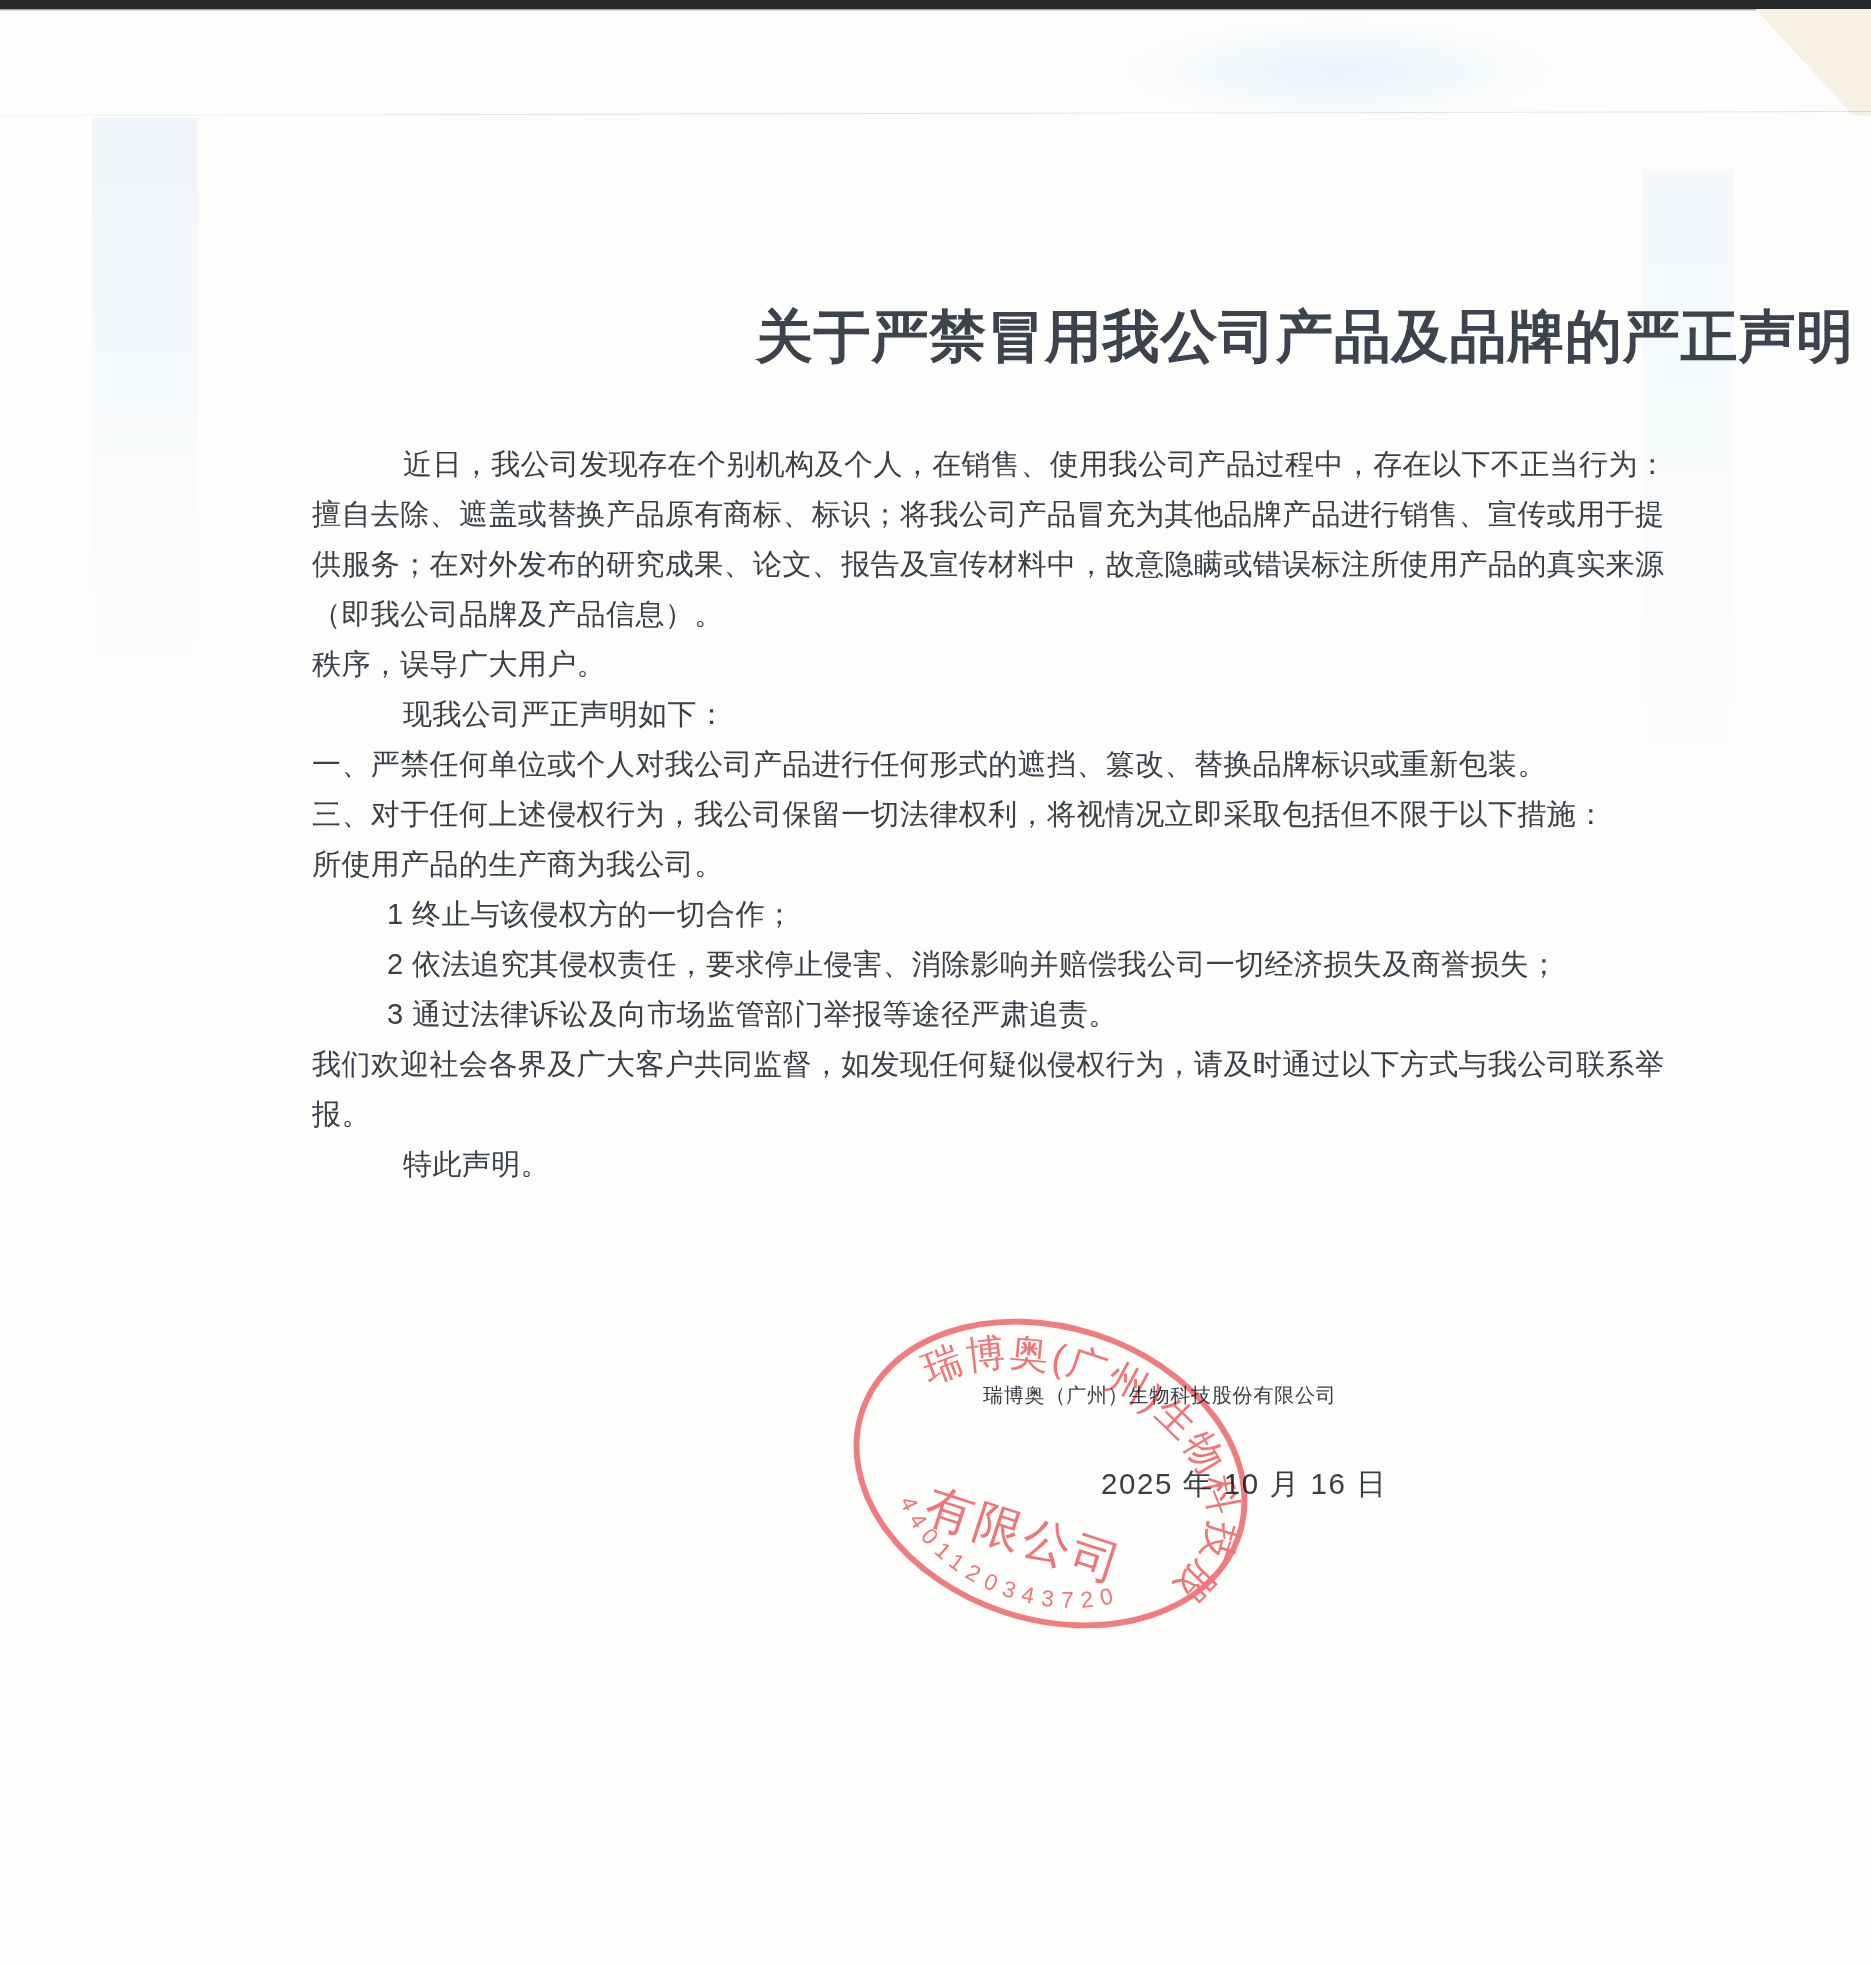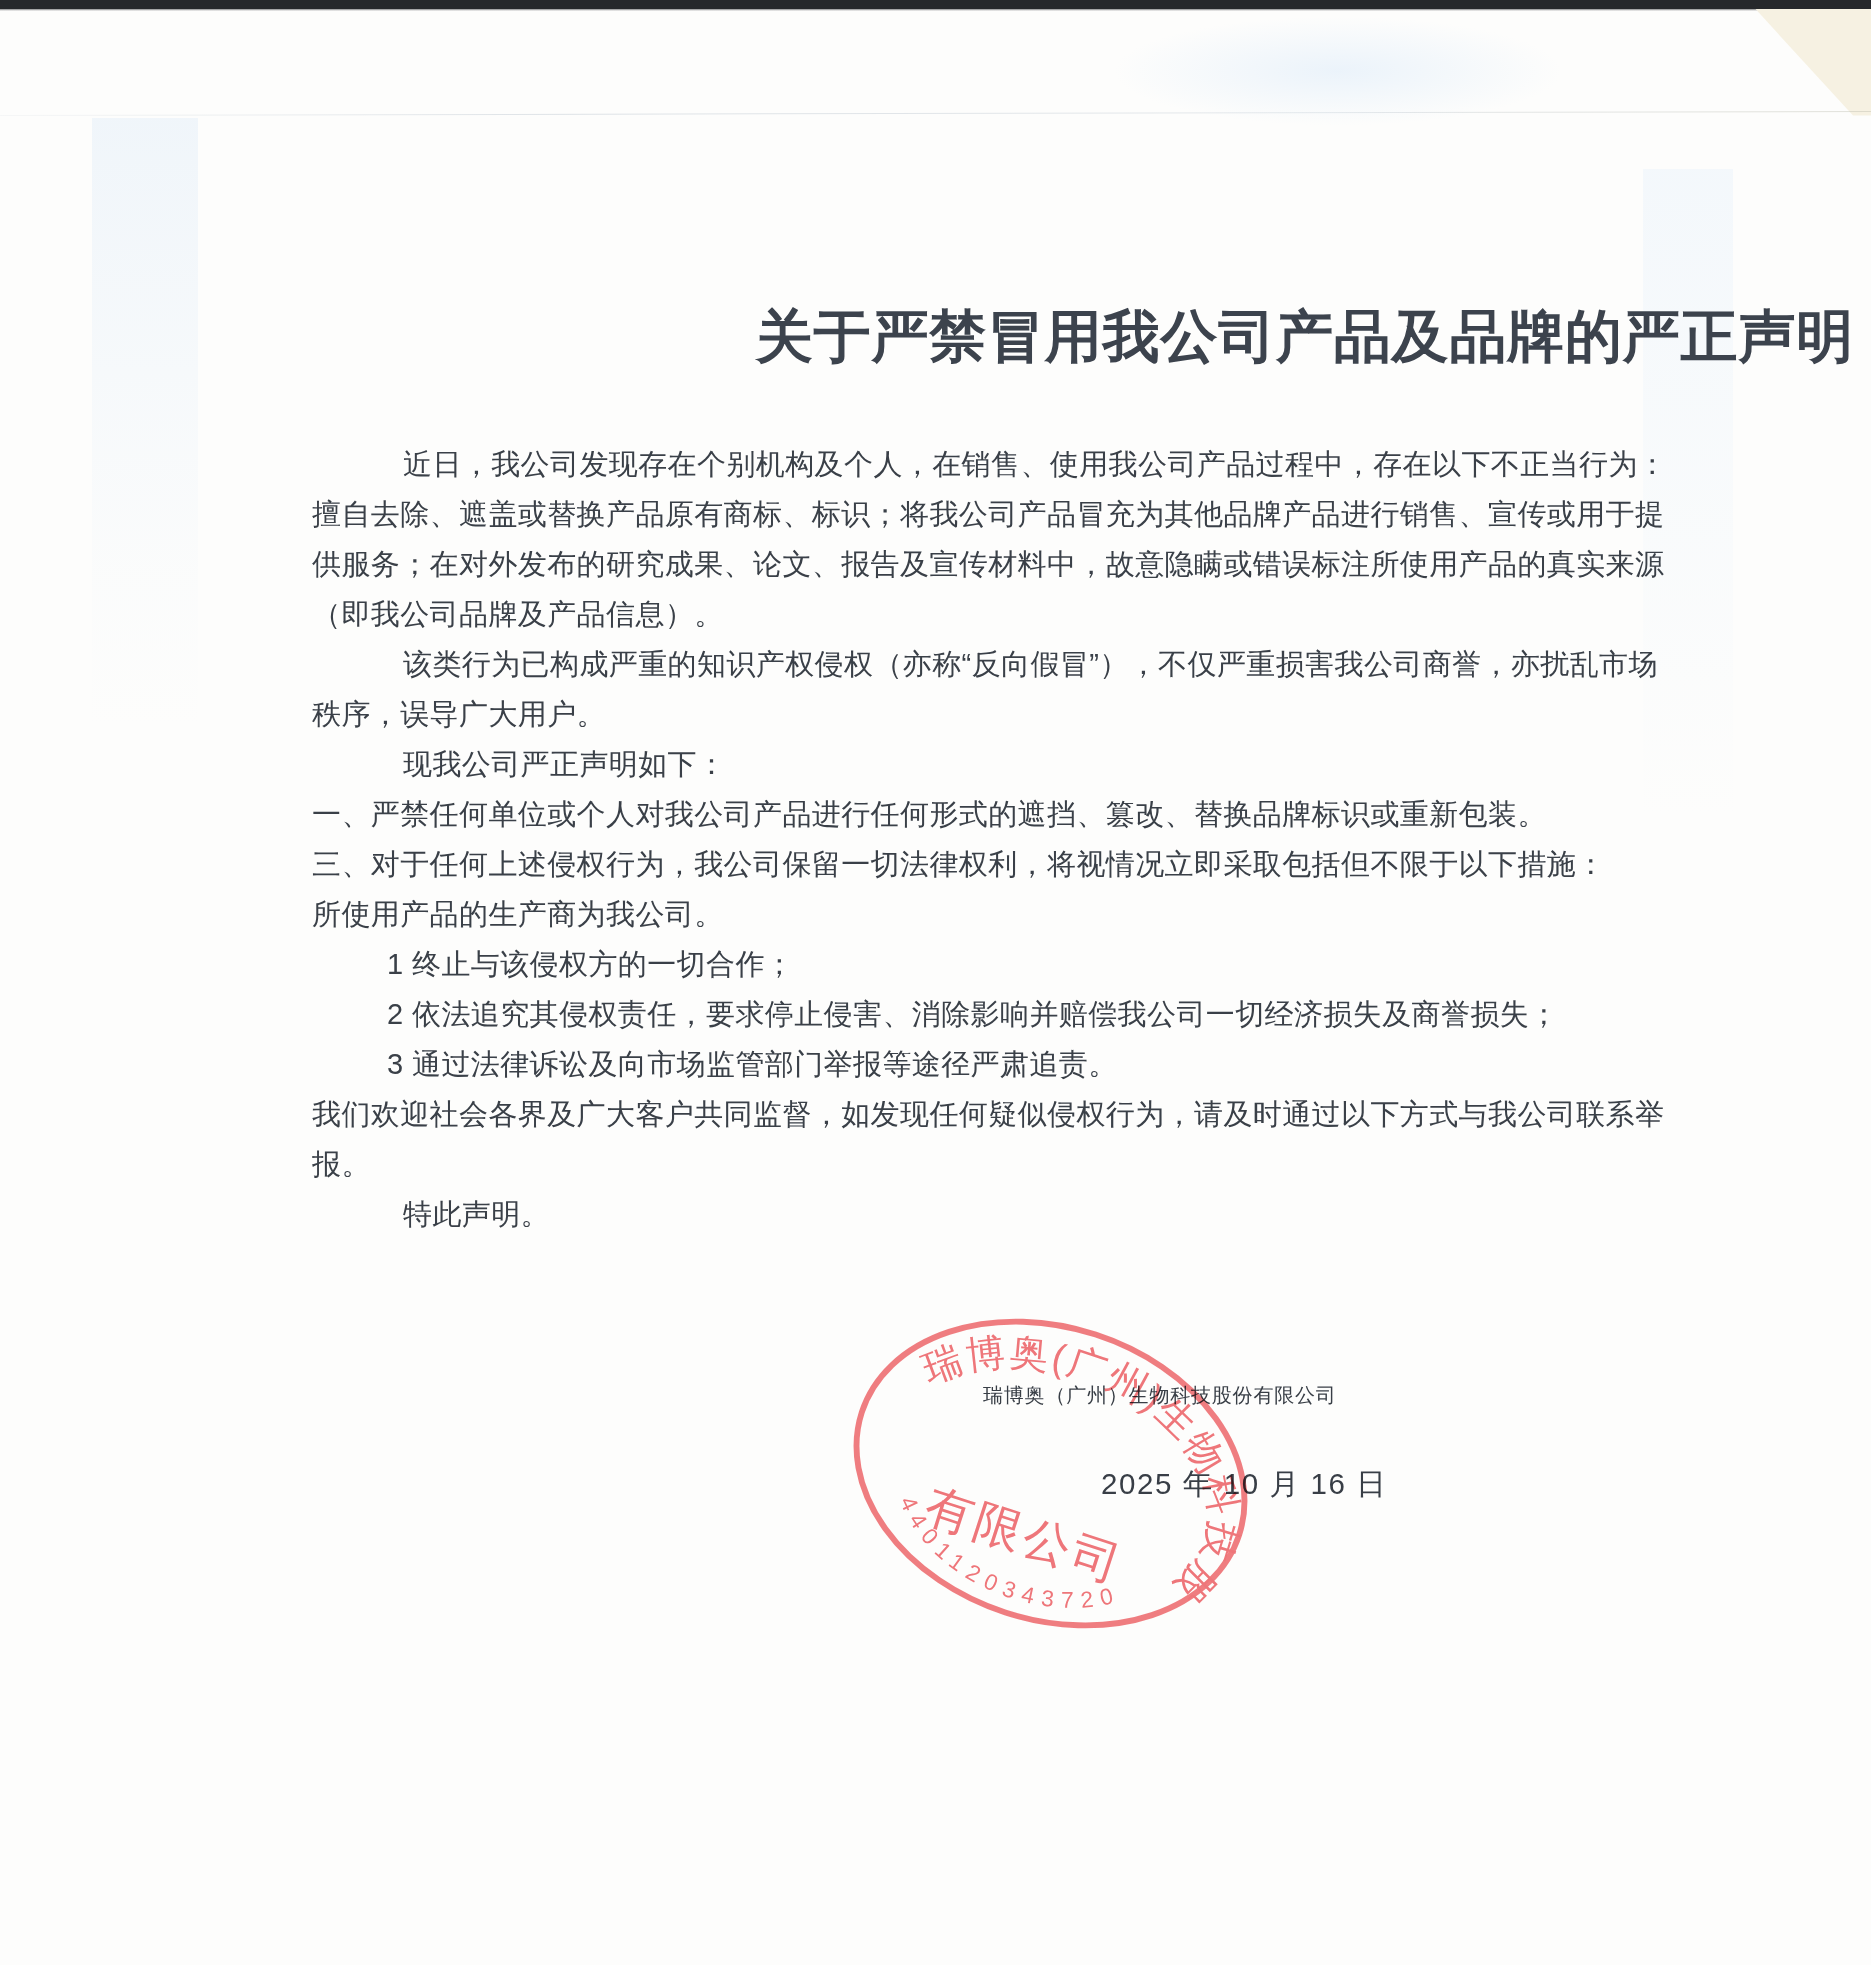--- a/index.html
+++ b/index.html
@@ -60,21 +60,20 @@
   <div class="streak streak-topmid"></div>
   <div class="streak streak-right"></div>
 
   <div class="doc-title">关于严禁冒用我公司产品及品牌的严正声明</div>
 
   <div class="doc-body">
     <div class="line ind-para">近日，我公司发现存在个别机构及个人，在销售、使用我公司产品过程中，存在以下不正当行为：</div>
     <div class="line">擅自去除、遮盖或替换产品原有商标、标识；将我公司产品冒充为其他品牌产品进行销售、宣传或用于提</div>
     <div class="line">供服务；在对外发布的研究成果、论文、报告及宣传材料中，故意隐瞒或错误标注所使用产品的真实来源</div>
     <div class="line">（即我公司品牌及产品信息）。</div>
-    <div class="line ind-para">该类行为已构成严重的知识产权侵权（亦称“反向假冒”），不仅严重损害我公司商誉，亦扰乱市场</div>
     <div class="line">秩序，误导广大用户。</div>
     <div class="line ind-para">现我公司严正声明如下：</div>
     <div class="line">一、严禁任何单位或个人对我公司产品进行任何形式的遮挡、篡改、替换品牌标识或重新包装。</div>
     <div class="line">三、对于任何上述侵权行为，我公司保留一切法律权利，将视情况立即采取包括但不限于以下措施：</div>
     <div class="line">所使用产品的生产商为我公司。</div>
     <div class="line ind-item">1  终止与该侵权方的一切合作；</div>
     <div class="line ind-item">2  依法追究其侵权责任，要求停止侵害、消除影响并赔偿我公司一切经济损失及商誉损失；</div>
     <div class="line ind-item">3  通过法律诉讼及向市场监管部门举报等途径严肃追责。</div>
     <div class="line">我们欢迎社会各界及广大客户共同监督，如发现任何疑似侵权行为，请及时通过以下方式与我公司联系举</div>
     <div class="line">报。</div>

